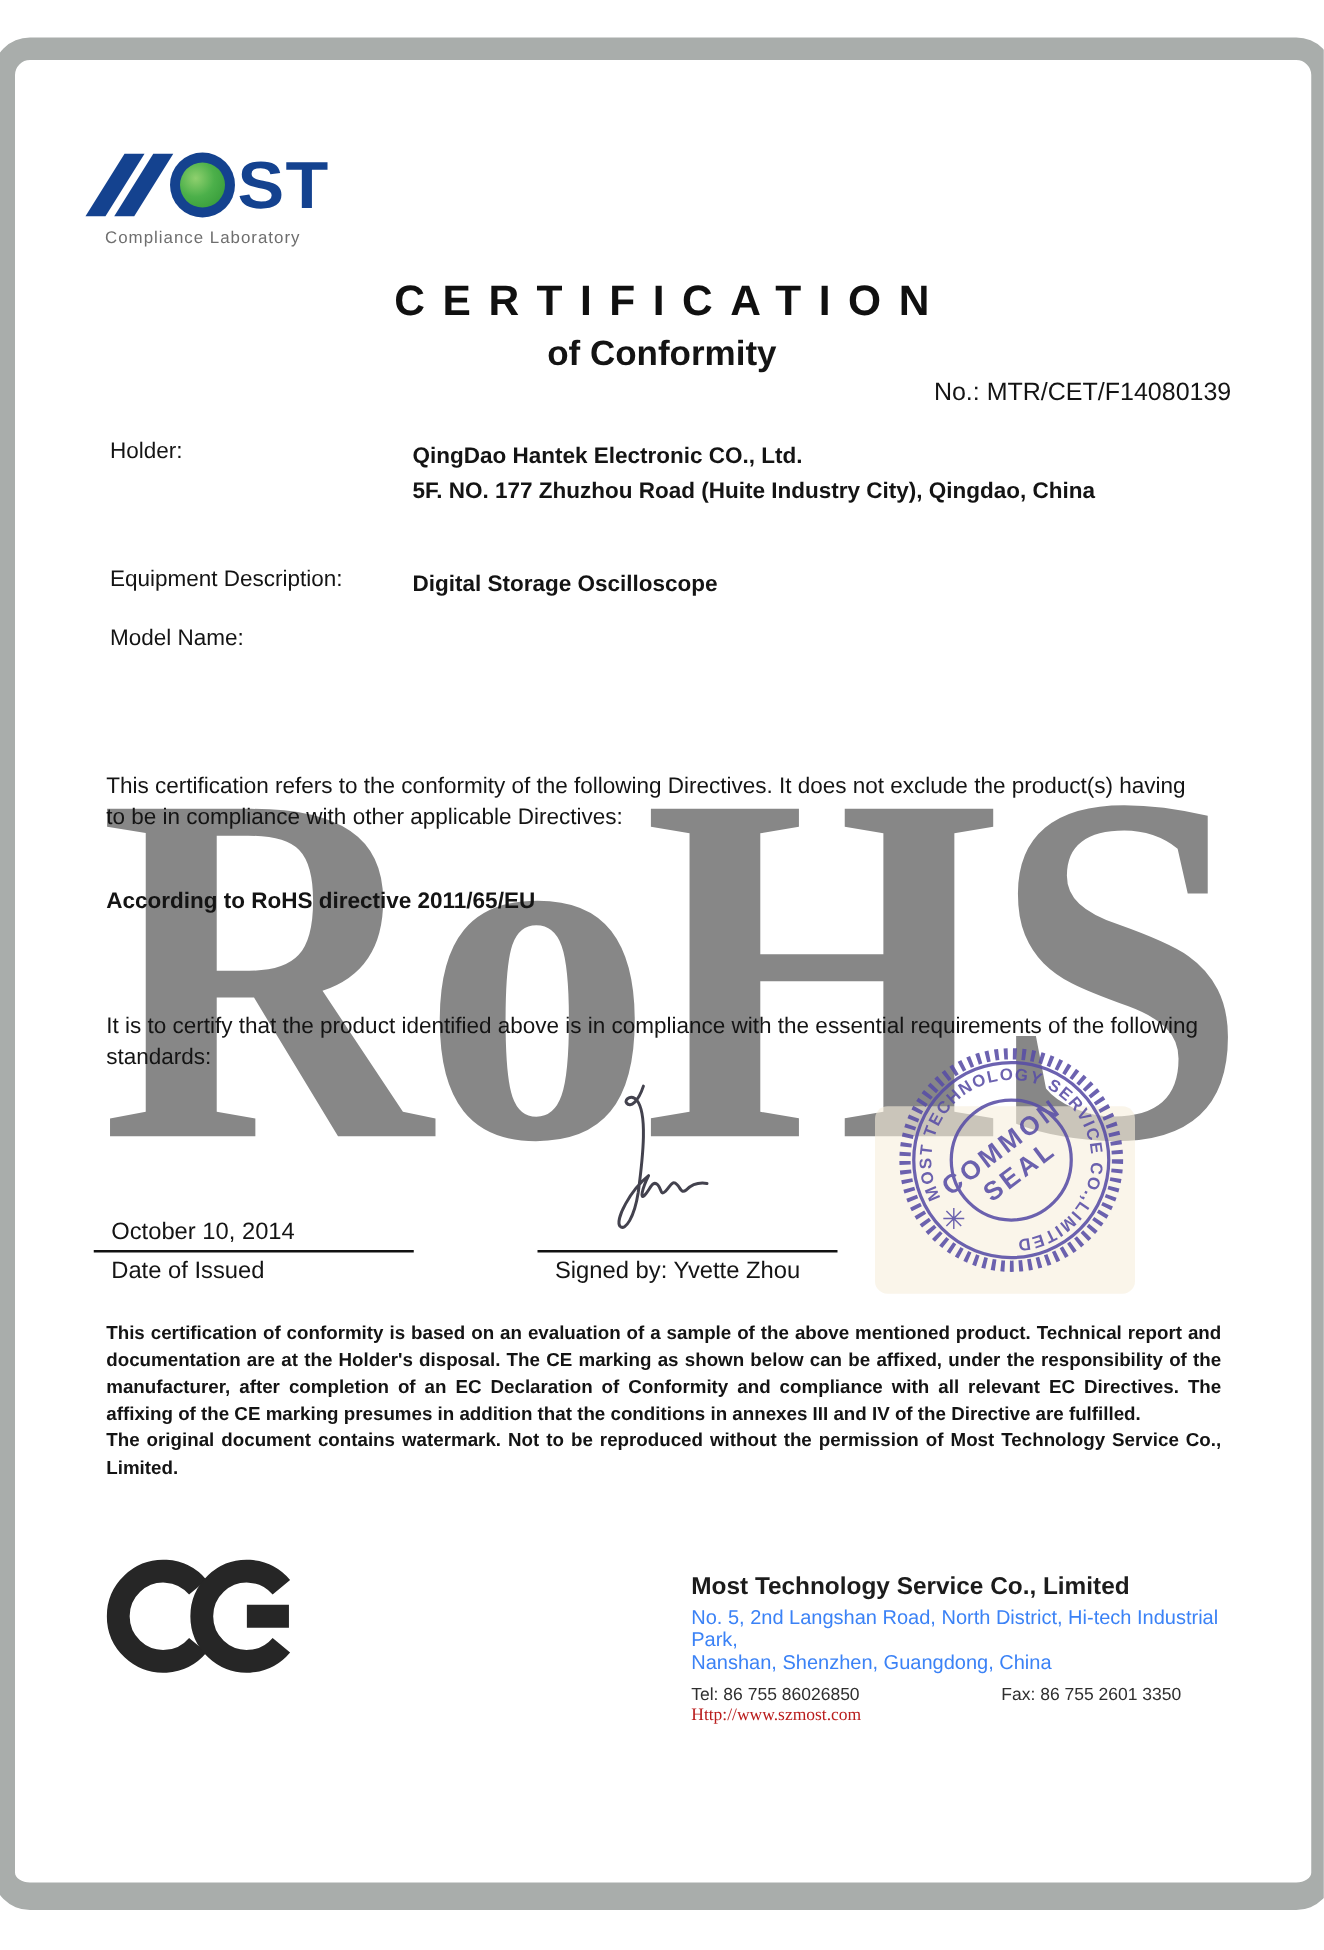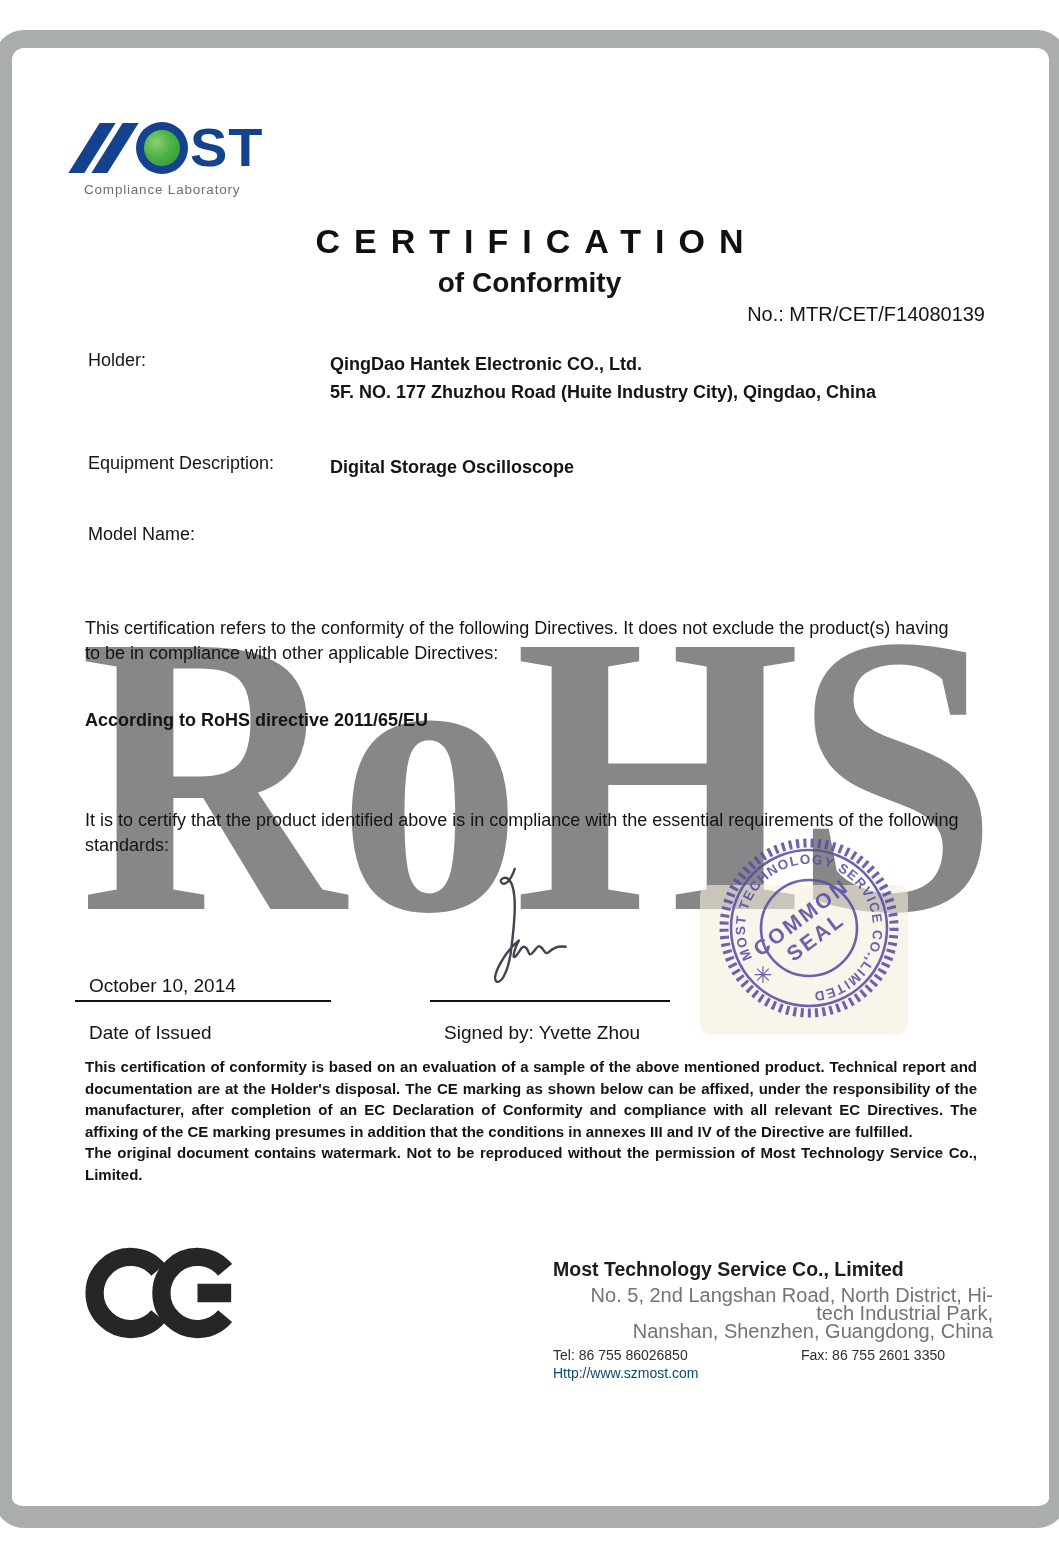--- a/index.html
+++ b/index.html
@@ -35,48 +35,48 @@
   .title-block{position:absolute;left:0;right:0;top:222px;text-align:center;}
   .title-main{font-size:34px;font-weight:bold;letter-spacing:14px;padding-left:14px;color:#101010;}
   .title-sub{font-size:28px;font-weight:bold;margin-top:6px;}
   .cert-no{position:absolute;right:74px;top:303px;font-size:20px;}
   
   .row{position:absolute;left:88px;display:flex;}
   .row .lbl{width:242px;font-size:18px;flex:none;}
   .row .val{font-size:18px;font-weight:bold;line-height:28px;width:660px;}
   .row-holder{top:350px;}
   .row-equip{top:453px;}
-  .row-model{top:524px;}
+  .row-model{top:500px;}
   
   .para{position:absolute;left:85px;font-size:18px;line-height:25px;}
   .p1{top:616px;width:880px;}
   .according{top:708px;font-weight:bold;width:880px;}
   .p2{top:808px;width:900px;}
   .standard{top:824px;width:500px;}
   
   .cream{position:absolute;left:700px;top:885px;width:208px;height:150px;background:#f6efdc;opacity:.6;border-radius:10px;z-index:3;}
   .seal-svg{position:absolute;left:714px;top:833px;z-index:4;opacity:.88;}
   .sig-svg{position:absolute;left:468px;top:852px;z-index:4;}
   
   .sig-col{position:absolute;top:975px;z-index:5;}
   .date-col{left:75px;width:256px;}
   .signed-col{left:430px;width:240px;}
   .sig-col .above{height:25px;font-size:19px;padding-left:14px;white-space:nowrap;}
   .sig-col .rule{border-top:2px solid #121212;}
-  .sig-col .below{font-size:19px;padding-left:14px;margin-top:20px;white-space:nowrap;}
+  .sig-col .below{font-size:19px;padding-left:14px;margin-top:4px;white-space:nowrap;}
   
   .fine-print{position:absolute;left:85px;top:1056px;width:892px;font-size:15px;font-weight:bold;line-height:21.6px;text-align:justify;}
   
   .ce-svg{position:absolute;left:85px;top:1247px;}
   .footer-info{position:absolute;left:553px;top:1258px;width:440px;}
   .f-company{font-size:19.5px;font-weight:bold;margin-bottom:5px;color:#1c1c1c;}
-  .f-addr{font-size:20px;line-height:18px;color:#737373;text-align:right;}
+  .f-addr{font-size:16px;line-height:18px;color:#3b82f6;}
   .f-telrow{display:flex;margin-top:7px;font-size:14px;color:#2f2f2f;}
   .f-tel{width:248px;flex:none;}
-  .f-web{font-size:14px;color:#0c4a6e;margin-top:2px;}
+  .f-web{font-size:14px;color:#b91c1c;margin-top:2px;font-family:Liberation Serif, serif;}
 </style>
 </head>
 <body>
 
 <div class="page">
 
   <div class="frame"></div>
 
   <div class="watermark">RoHS</div>
 

